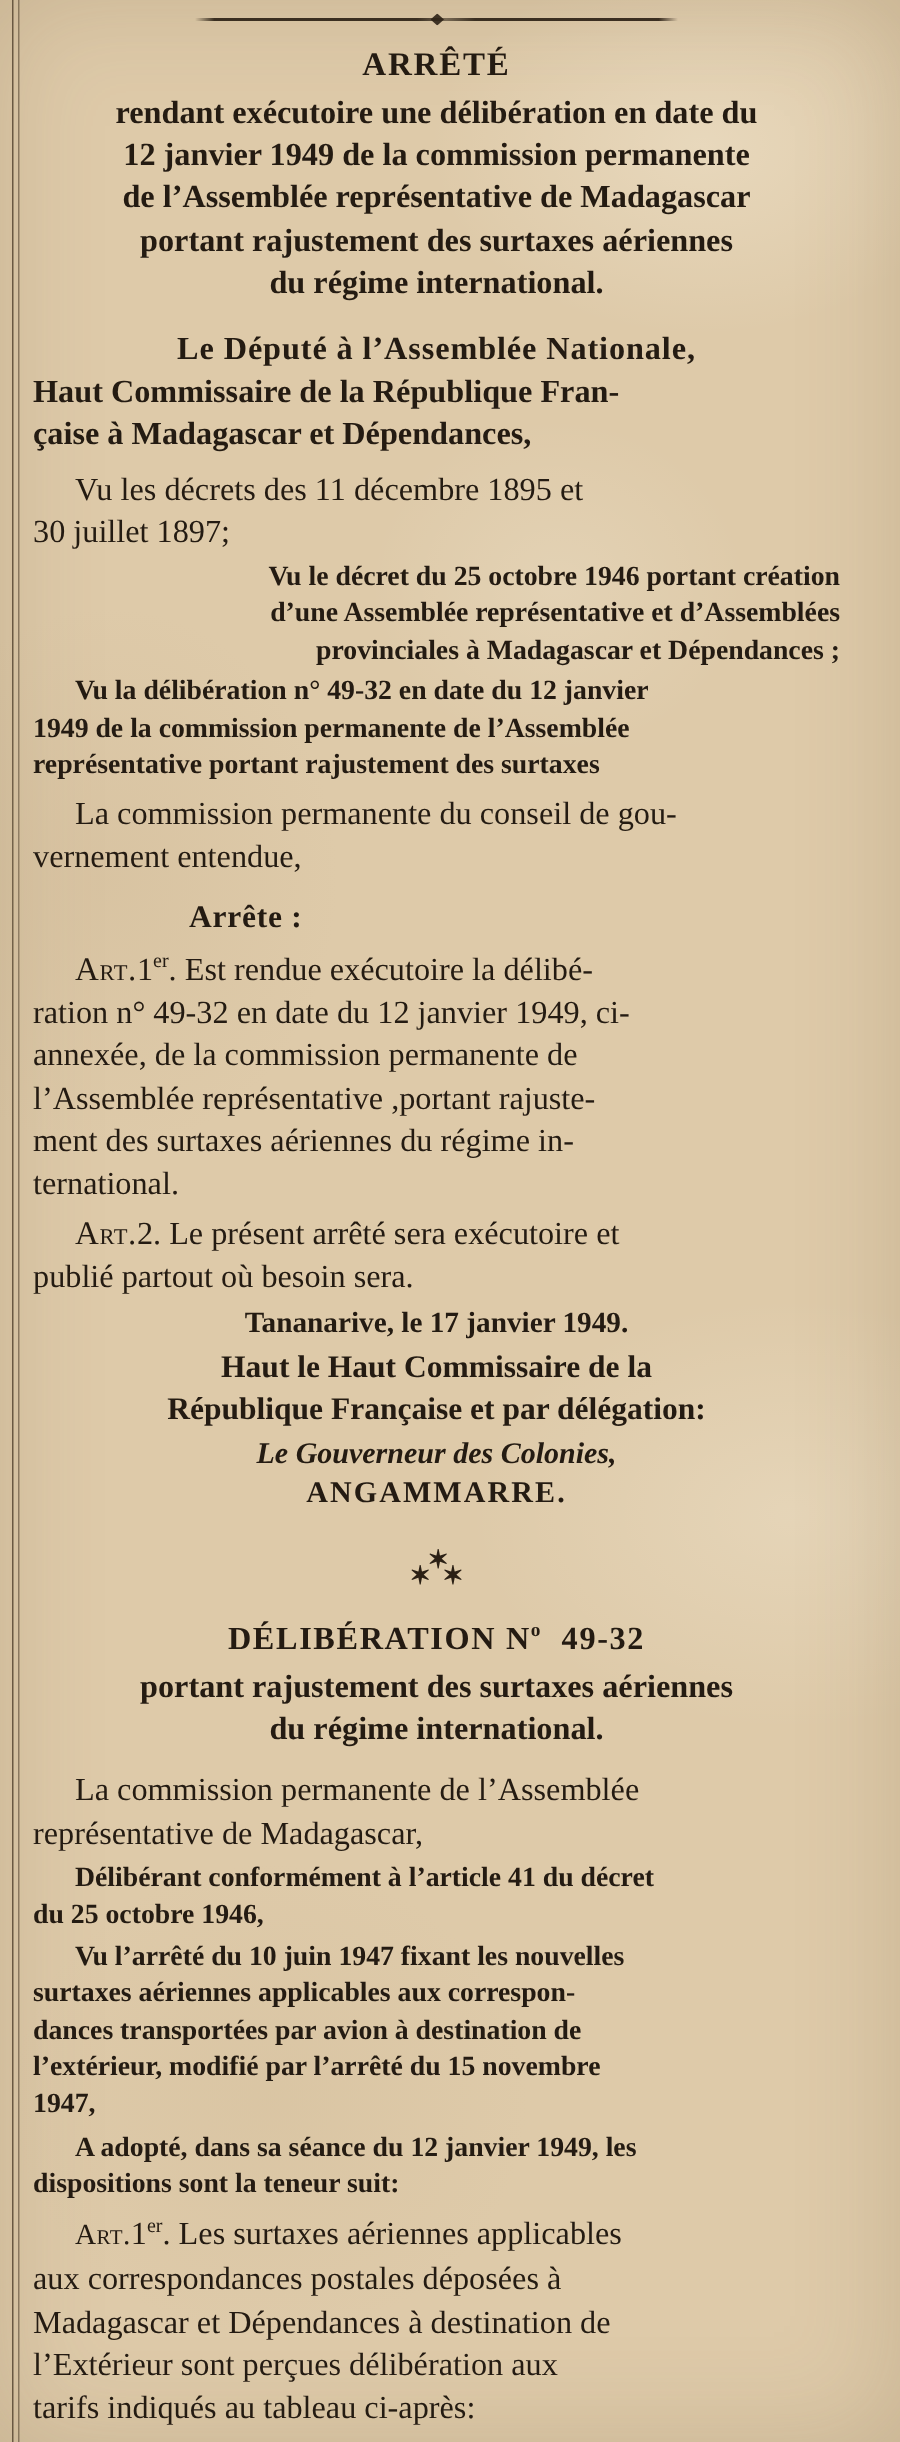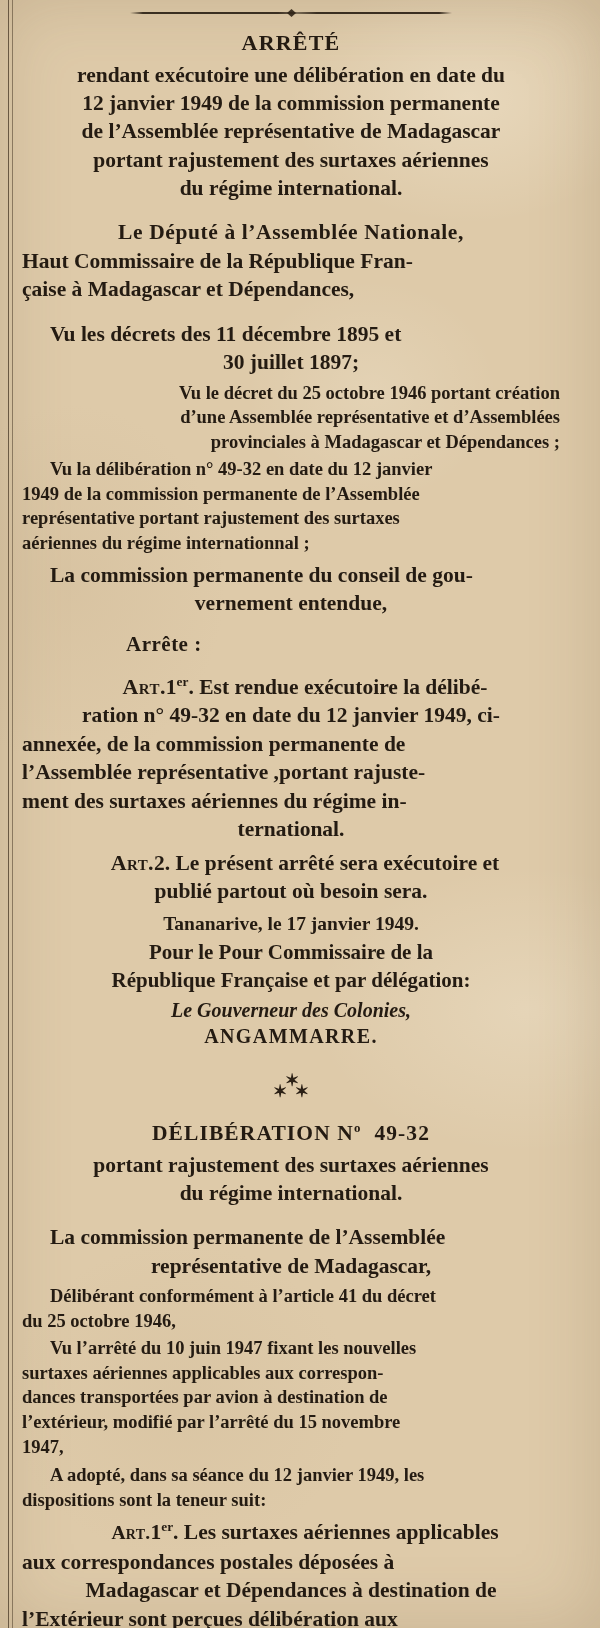--- a/index.html
+++ b/index.html
@@ -129,23 +129,22 @@
   }
   .lead .ln {
     display: block;
     white-space: nowrap;
   }
   .lead .ln.c { text-align: center; }
 
   p.big {
     font-size: 21.5px;
     line-height: 28.5px;
-    font-weight: bold;
-    margin: 16px 0 2px 0;
-    text-align: center;
+    font-weight: normal;
+    margin: 0 0 2px 0;
   }
   p.big .ln { display: block; white-space: nowrap; }
   p.big .ln.j { display: flex; justify-content: space-between; }
 
   p.small {
     font-size: 18.5px;
     line-height: 24.6px;
     font-weight: bold;
     margin: 0 0 1px 0;
   }
@@ -283,21 +282,20 @@
     <p class="small" style="margin-top:4px;text-align:right;">
       <span class="ln" style="padding-left:28px;">Vu le décret du 25 octobre 1946 portant création</span>
       <span class="ln">d’une Assemblée représentative et d’Assemblées</span>
       <span class="ln">provinciales à Madagascar et Dépendances ;</span>
     </p>
 
     <p class="small" style="margin-top:3px;">
       <span class="ln" style="padding-left:28px;">Vu la délibération n° 49-32 en date du 12 janvier</span>
       <span class="ln">1949 de la commission permanente de l’Assemblée</span>
       <span class="ln">représentative portant rajustement des surtaxes</span>
-      <span class="ln">aériennes du régime internationnal ;</span>
     </p>
 
     <p class="big" style="margin-top:5px;">
       <span class="ln j" style="padding-left:28px;">
         <span>La commission permanente du conseil de gou-</span>
       </span>
       <span class="ln">vernement entendue,</span>
     </p>
 
     <div class="arrete-head">Arrête :</div>
@@ -318,21 +316,21 @@
     </p>
 
     <p class="big" style="margin-top:5px;">
       <span class="ln" style="padding-left:28px;"><span class="artlabel">Art.</span><span>2</span><span>.</span>&nbsp;<span>Le présent arrêté sera exécutoire et</span></span>
       <span class="ln">publié partout où besoin sera.</span>
     </p>
 
     <div class="signblock">
       <div class="place">Tananarive, le 17 janvier 1949.</div>
       <div class="forline">
-        <span class="ln">Pour le Pour Commissaire de la</span>
+        <span class="ln">Haut le Haut Commissaire de la</span>
         <span class="ln">République Française et par délégation:</span>
       </div>
       <div class="italic1">Le Gouverneur des Colonies,</div>
       <div class="name">ANGAMMARRE.</div>
     </div>
 
     <div class="asterism">
       <span class="top">✶</span>
       <span class="bl">✶</span>
       <span class="br">✶</span>

